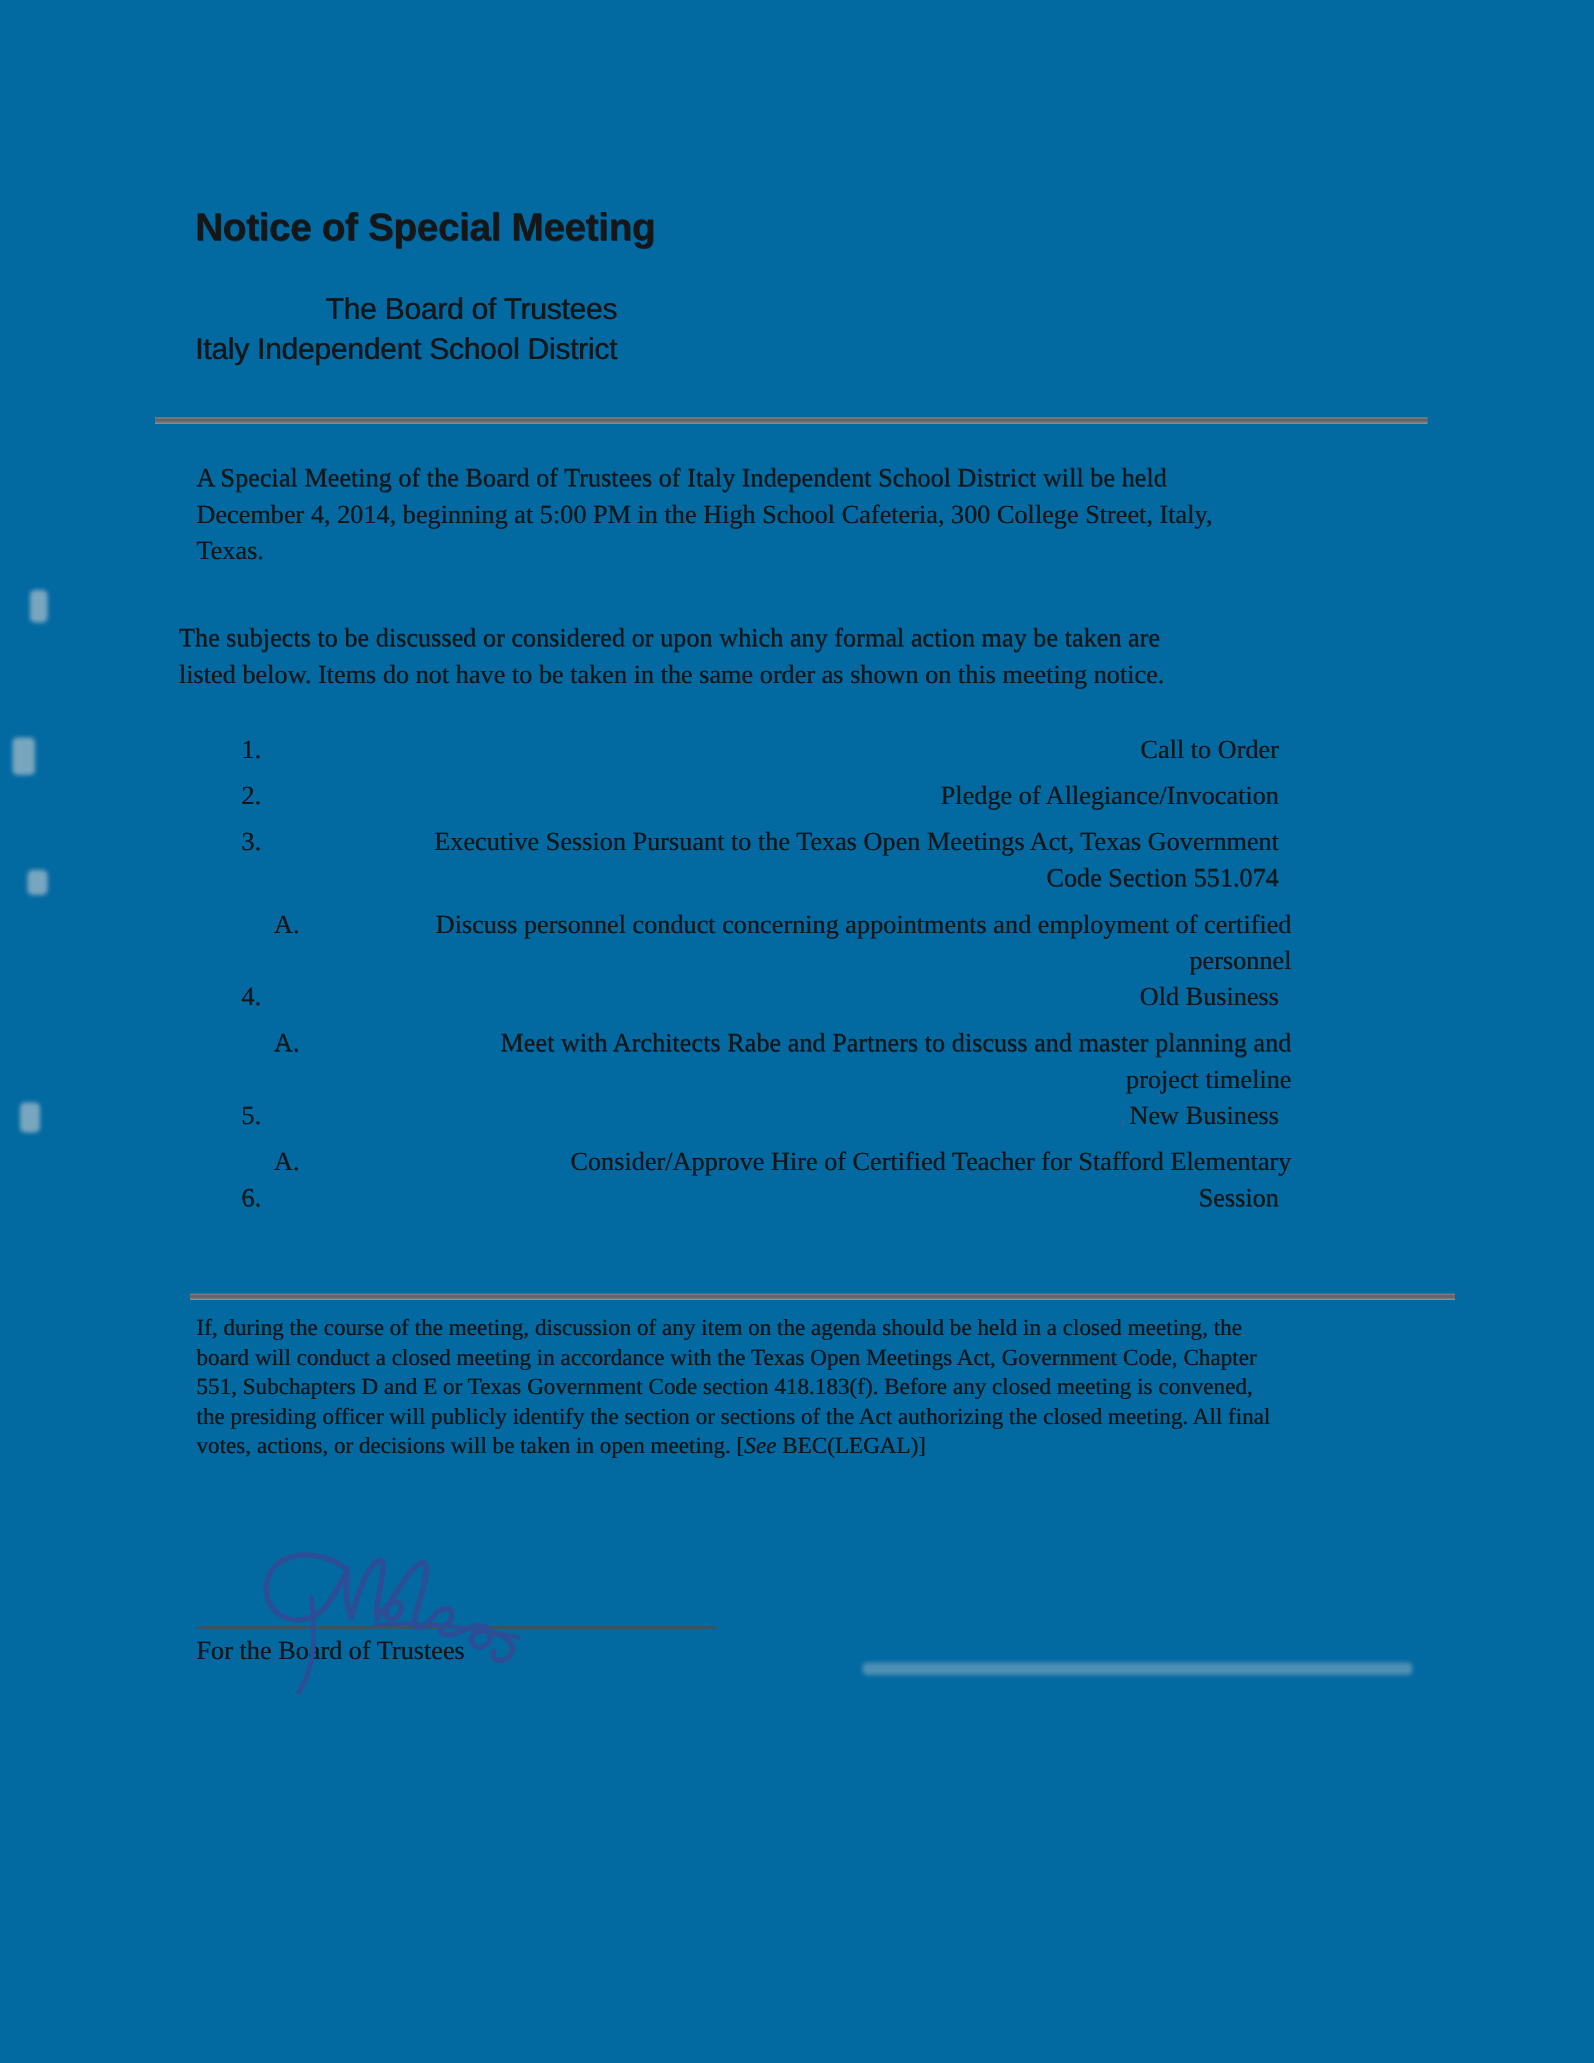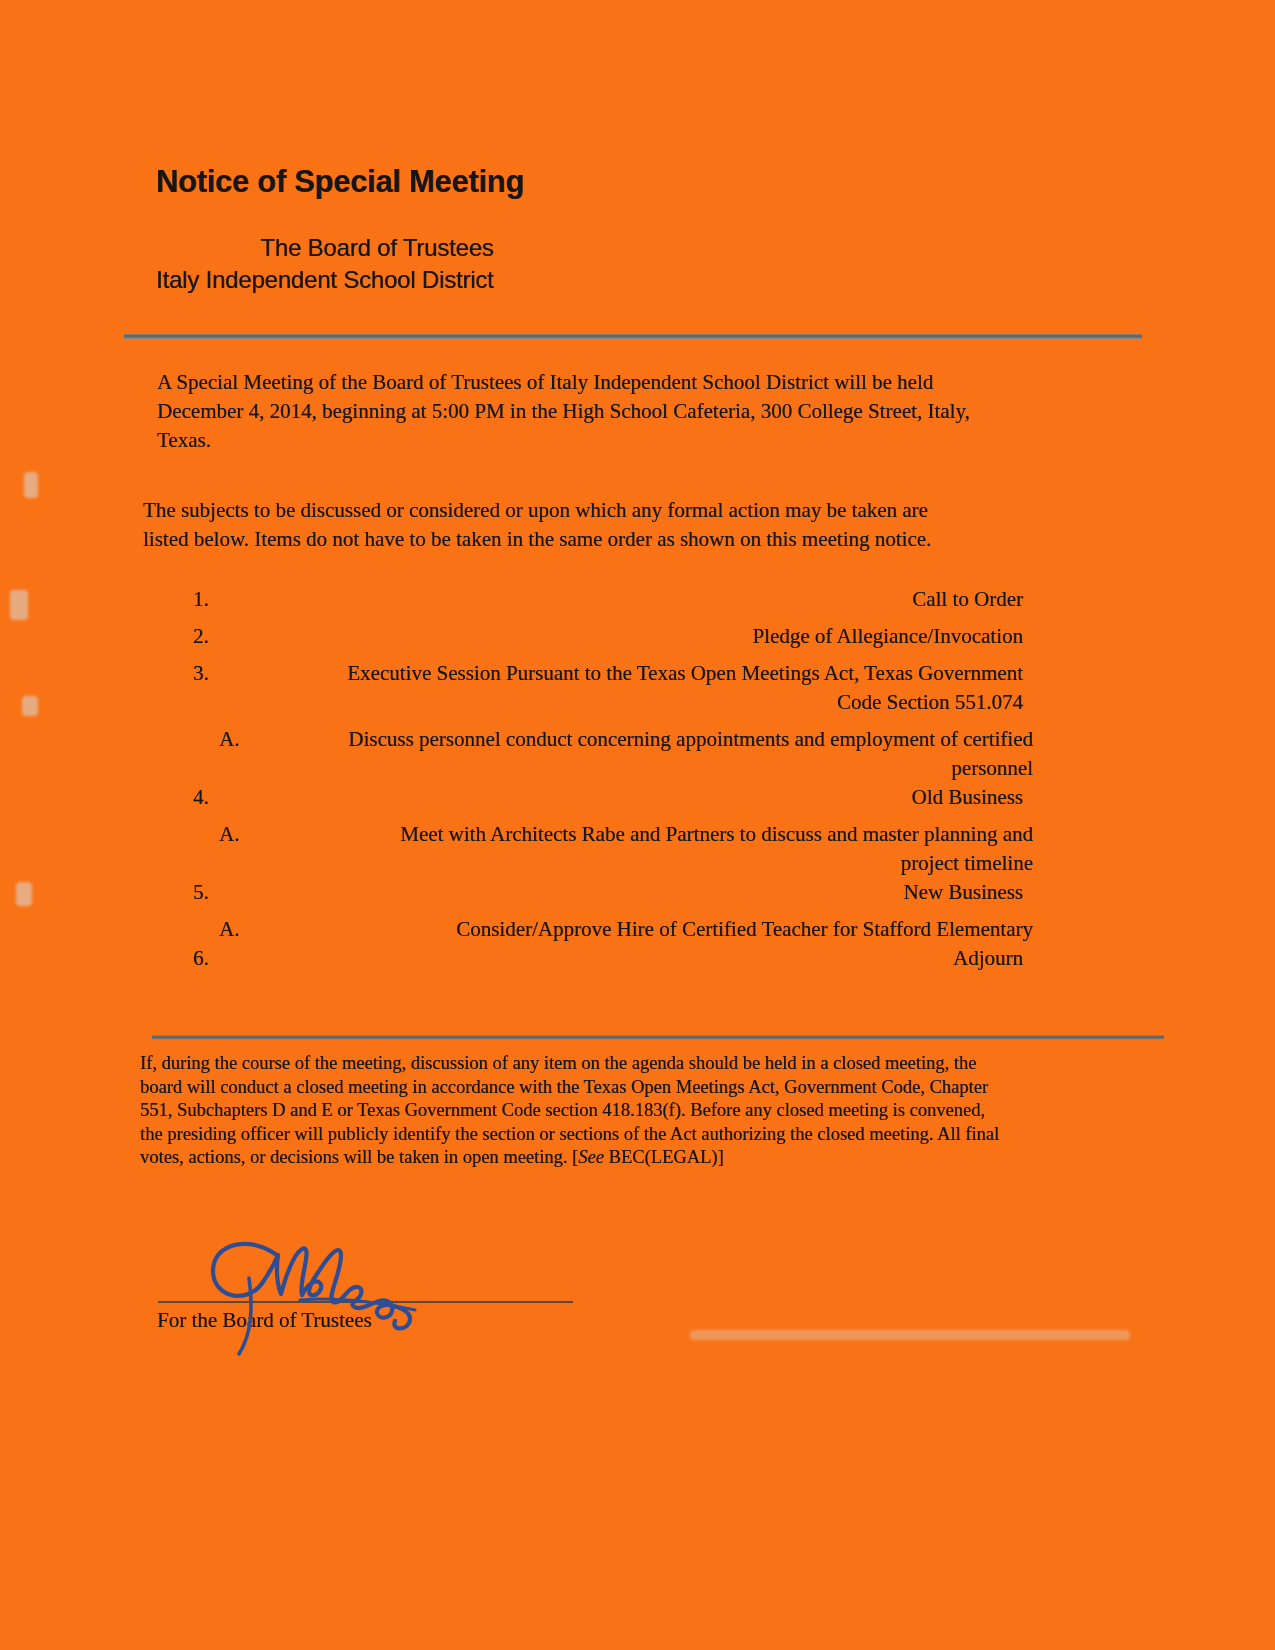--- a/index.html
+++ b/index.html
@@ -1,19 +1,19 @@
 <!DOCTYPE html>
 <html style="--text-color: #161616; --rule-color: #6f6f6f; --signature-ink: #2d4e96;"><head>
 <meta charset="utf-8">
 <style>
   html,body{margin:0;padding:0;background:#ffffff;}
   .page{
     position:relative;
     width:1275px;height:1650px;
-    background:#f97316;
+    background:#0369a1;
     overflow:hidden;
     font-family:"Liberation Serif", serif;
     color:var(--text-color,#161616);
   }
   .abs{position:absolute;}
   .sans{font-family:"Liberation Sans", sans-serif;}
   .doc-title{
     left:156px;top:164px;
     font-size:31px;font-weight:bold;letter-spacing:-0.3px;
     text-shadow:0.6px 0.4px 0 rgba(0,0,0,0.6);
@@ -39,21 +39,21 @@
   }
   .intro{left:157px;top:368px;width:950px;}
   .subjects{left:143px;top:496px;width:950px;}
   .agenda{left:193px;top:585px;width:840px;font-size:21px;line-height:29px;
     text-shadow:0.4px 0.3px 0 rgba(0,0,0,0.5);}
   .agenda .item{display:flex;margin-bottom:8px;}
   .agenda .sub{margin-left:26px;margin-top:8px;margin-bottom:0;}
   .agenda .num{width:30px;flex:0 0 30px;}
   .agenda .itext{width:800px;white-space:pre-line;text-align:right;}
   .legal{
-    left:140px;top:1052px;width:1005px;
+    left:157px;top:1052px;width:1005px;
     font-size:18.5px;line-height:23.5px;
     text-shadow:0.4px 0.3px 0 rgba(0,0,0,0.55);
     white-space:pre-line;
   }
   .legal .it{font-style:italic;}
   .posting{left:157px;top:1189px;width:950px;font-size:21px;line-height:29px;
     text-shadow:0.4px 0.3px 0 rgba(0,0,0,0.5);}
   .posting .u{text-decoration:underline;text-underline-offset:3px;}
   .sig-line{left:158px;top:1301px;width:415px;height:2px;background:#4d4d4d;}
   .sig-label{left:157px;top:1306px;font-size:21px;line-height:29px;
@@ -112,21 +112,21 @@
     <div class="item">
       <div class="num">5.</div>
       <div class="itext">New Business</div>
     </div>
     <div class="item sub">
       <div class="num">A.</div>
       <div class="itext">Consider/Approve Hire of Certified Teacher for Stafford Elementary</div>
     </div>
     <div class="item">
       <div class="num">6.</div>
-      <div class="itext">Adjourn</div>
+      <div class="itext">Session</div>
     </div>
   </div>
 
   <div class="abs rule rule-bottom"></div>
 
   <div class="abs legal"><span>If, during the course of the meeting, discussion of any item on the agenda should be held in a closed meeting, the
 board will conduct a closed meeting in accordance with the Texas Open Meetings Act, Government Code, Chapter
 551, Subchapters D and E or Texas Government Code section 418.183(f).  Before any closed meeting is convened,
 the presiding officer will publicly identify the section or sections of the Act authorizing the closed meeting. All final
 votes, actions, or decisions will be taken in open meeting. [</span><span class="it">See</span><span> BEC(LEGAL)]</span></div>

